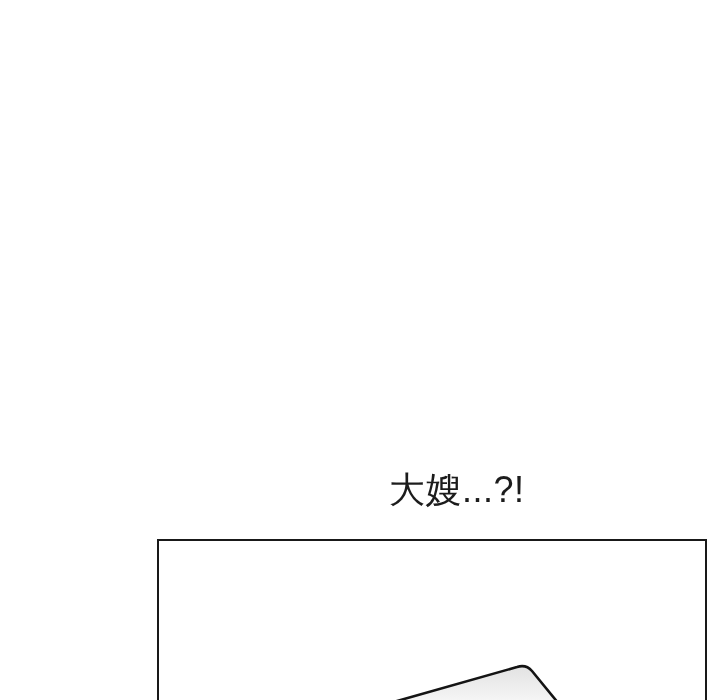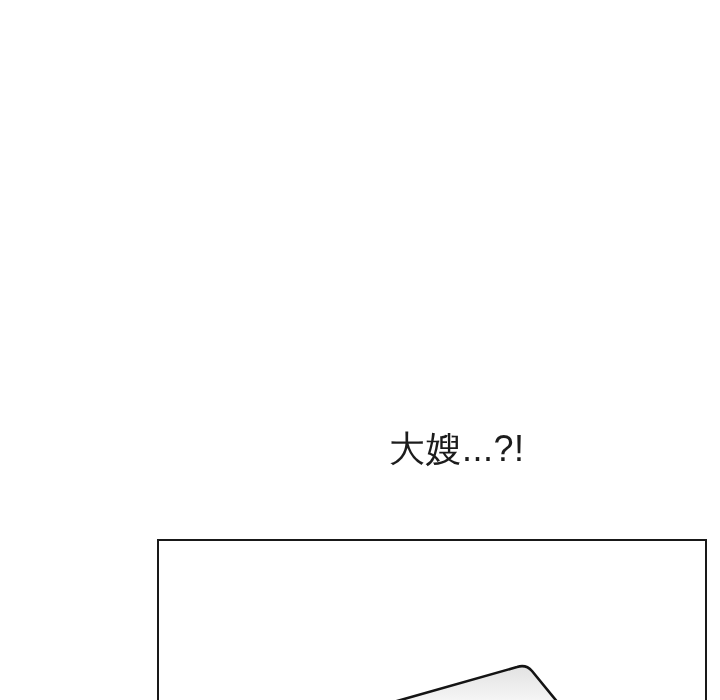--- a/index.html
+++ b/index.html
@@ -14,21 +14,21 @@
     background: #ffffff;
     font-family: "Liberation Sans", "DejaVu Sans", sans-serif;
   }
   .comic-page {
     position: absolute;
     inset: 0;
   }
   .dialogue {
     position: absolute;
     left: 389px;
-    top: 431px;
+    top: 472px;
     font-size: 36px;
     line-height: 1;
     letter-spacing: 0.5px;
     color: #1c1c1c;
     white-space: nowrap;
     user-select: none;
   }
   .panel {
     position: absolute;
     left: 157px;

